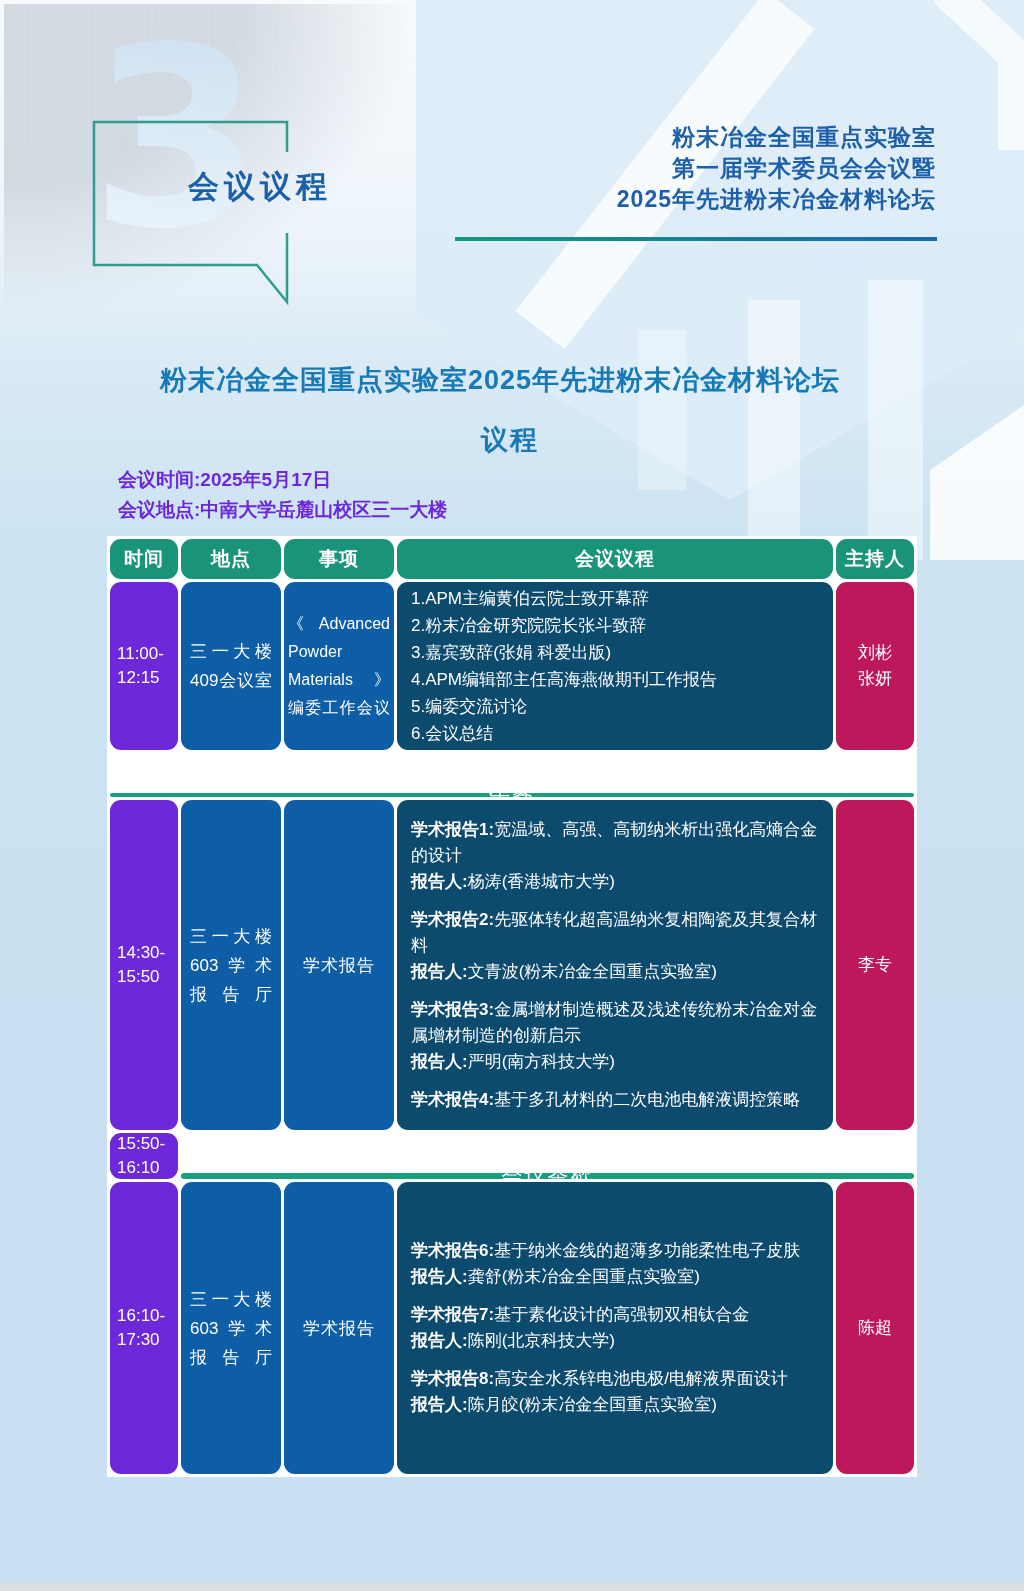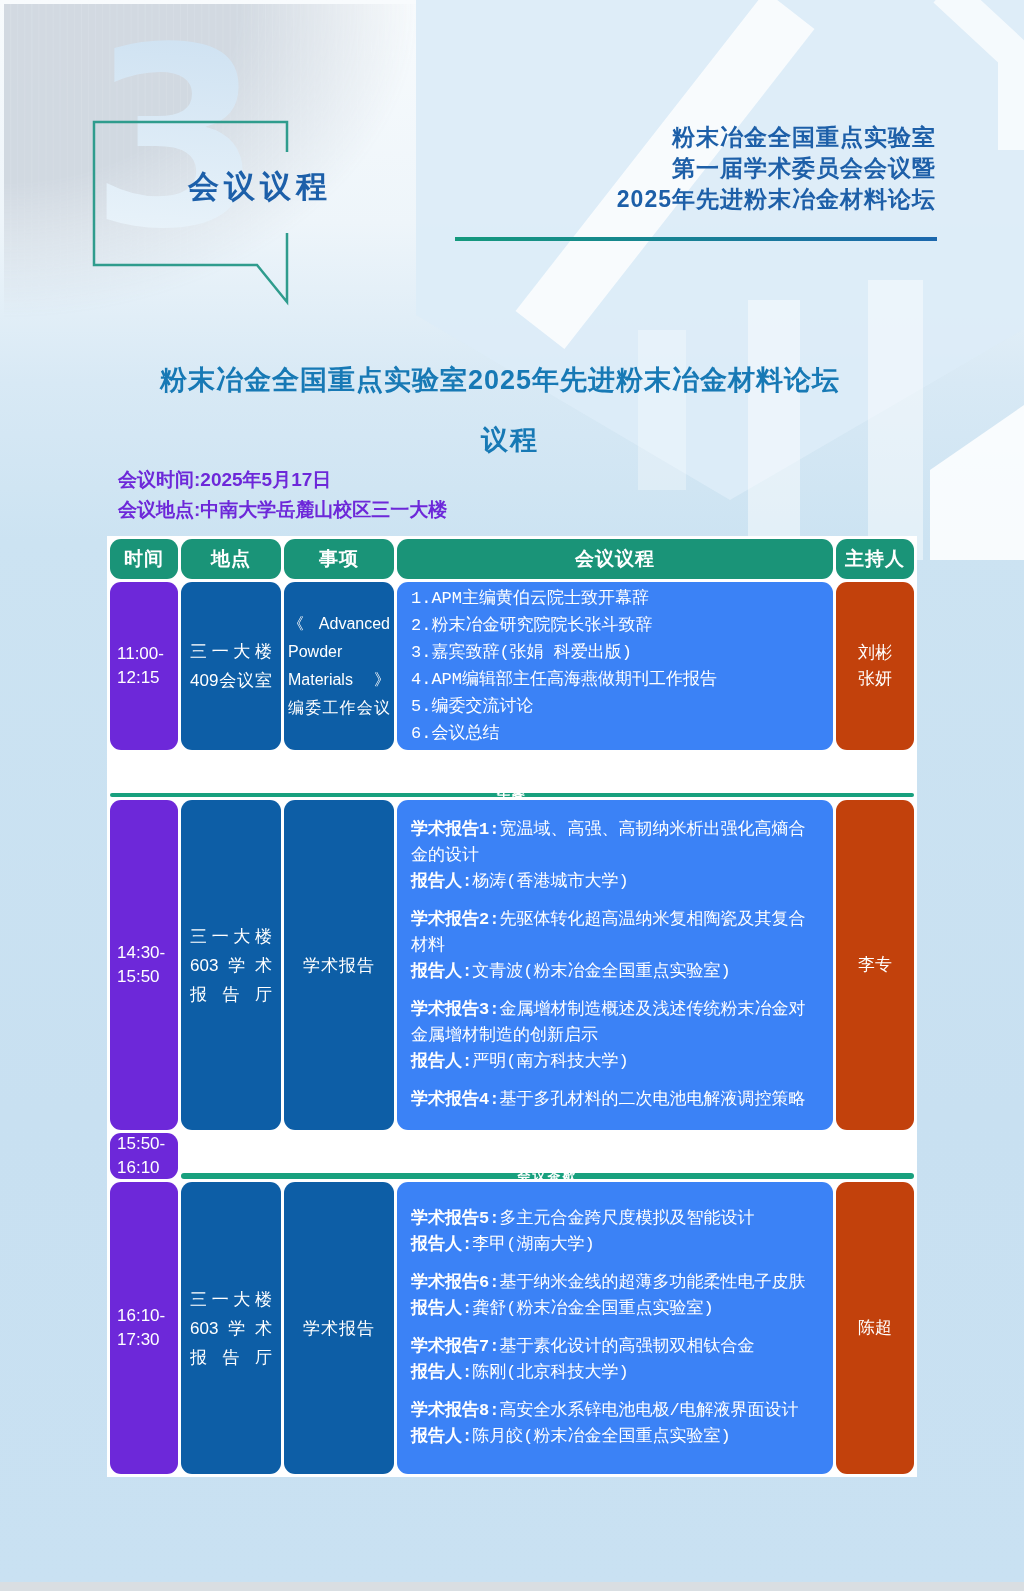--- a/index.html
+++ b/index.html
@@ -54,25 +54,25 @@
   .agenda-table{
     position:absolute;left:107px;top:536px;z-index:5;
     display:grid;
     grid-template-columns:68px 100px 110px 436px 78px;
     grid-template-rows:40px 168px 44px 330px 46px 292px;
     gap:3px;padding:3px;background:#ffffff;
   }
   .c{display:flex;flex-direction:column;justify-content:center;align-items:center;
      color:#fff;box-sizing:border-box;border-radius:11px;}
   .hdr{background:#1a9478;font-size:19px;font-weight:700;letter-spacing:1px;}
-  .band{background:#18a07e;font-size:13px;font-weight:700;letter-spacing:2px;margin-top:40px;}
+  .band{background:#18a07e;font-size:21px;font-weight:400;letter-spacing:2px;margin-top:40px;}
   .span-all{grid-column:1 / -1;}
   .span-2end{grid-column:2 / -1;}
   .col1{background:#6d28d9;} .col2{background:#0d5ea6;} .col3{background:#0d5ea6;}
-  .col4{background:#3b82f6;font-family:Liberation Mono, monospace;} .col5{background:#c2410c;}
+  .col4{background:#0c4a6e;} .col5{background:#be185d;}
   .time-cell{align-items:flex-start;padding-left:7px;font-size:17px;line-height:24px;}
   .place-cell{padding:0 9px;font-size:17px;line-height:29px;}
   .place-cell div{width:100%;text-align:justify;text-align-last:justify;}
   .item-cell{padding:0 4px;font-size:16px;line-height:28px;}
   .item-cell div{width:100%;text-align:justify;text-align-last:justify;}
   .item-single{font-size:17px;letter-spacing:1px;}
   .agenda-cell{align-items:flex-start;text-align:left;padding:8px 14px;font-size:17px;line-height:27px;}
   .agenda-cell.small{line-height:26px;}
   .rep{margin:6px 0;}
   .b{font-weight:700;}
@@ -194,24 +194,20 @@
       <div>17:30</div>
     </div>
     <div class="c col2 place-cell">
       <div>三一大楼</div>
       <div>603学术</div>
       <div>报告厅</div>
     </div>
     <div class="c col3 item-single">学术报告</div>
     <div class="c col4 agenda-cell small">
       <div class="rep">
-        <div><span class="b">学术报告5:</span><span>多主元合金跨尺度模拟及智能设计</span></div>
-        <div><span class="b">报告人:</span><span>李甲(湖南大学)</span></div>
-      </div>
-      <div class="rep">
         <div><span class="b">学术报告6:</span><span>基于纳米金线的超薄多功能柔性电子皮肤</span></div>
         <div><span class="b">报告人:</span><span>龚舒(粉末冶金全国重点实验室)</span></div>
       </div>
       <div class="rep">
         <div><span class="b">学术报告7:</span><span>基于素化设计的高强韧双相钛合金</span></div>
         <div><span class="b">报告人:</span><span>陈刚(北京科技大学)</span></div>
       </div>
       <div class="rep">
         <div><span class="b">学术报告8:</span><span>高安全水系锌电池电极/电解液界面设计</span></div>
         <div><span class="b">报告人:</span><span>陈月皎(粉末冶金全国重点实验室)</span></div>

